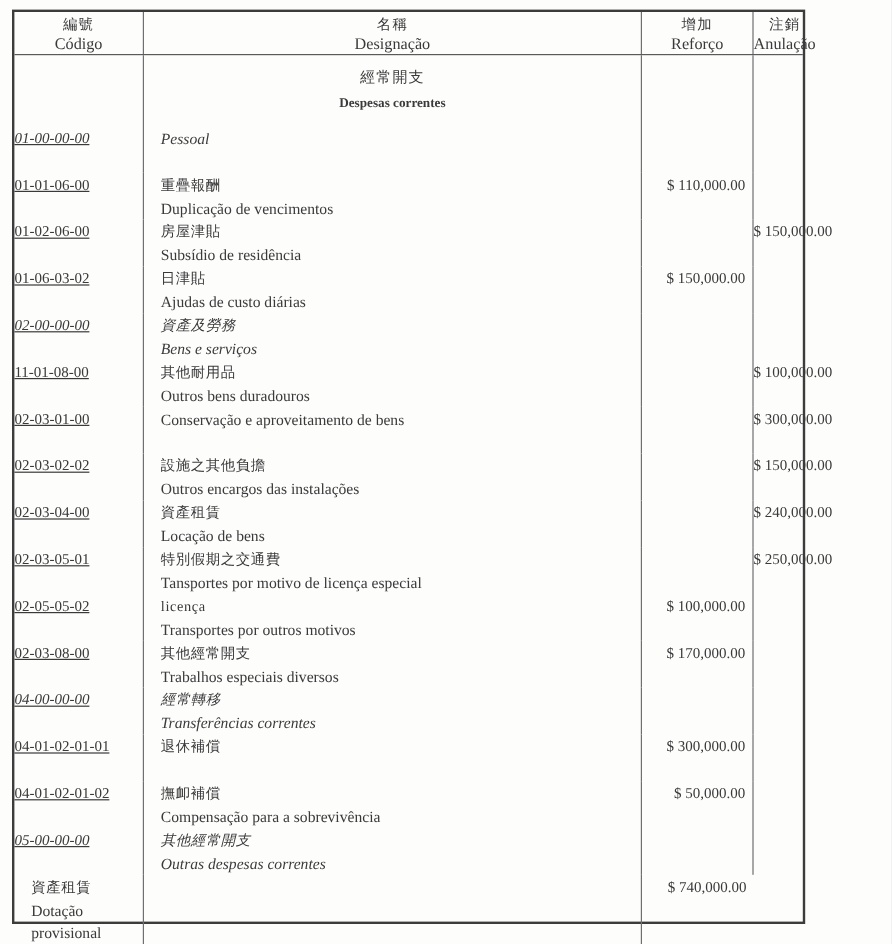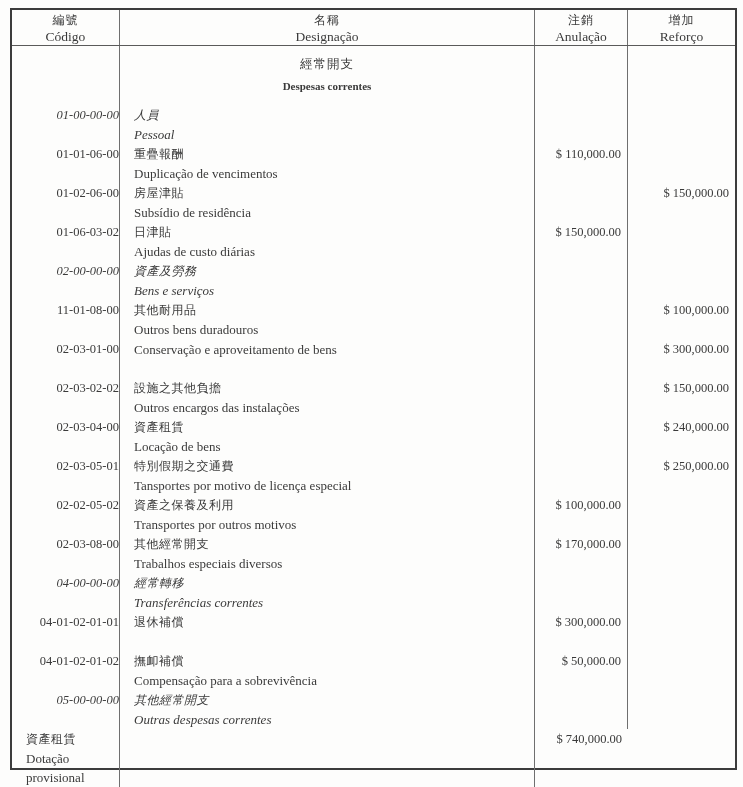--- a/index.html
+++ b/index.html
@@ -10,21 +10,21 @@
     height: 787px;
     background: #fdfdfc;
     font-family: "Liberation Serif", serif;
     color: #3a3a3a;
     overflow: hidden;
   }
   .table {
     position: absolute;
     left: 10px;
     top: 8px;
-    width: 727px;
+    width: 661px;
     height: 762px;
     border: 2px solid #3c3c3c;
     display: flex;
     flex-direction: column;
     background: #fdfdfc;
   }
   .row {
     display: grid;
     grid-template-columns: 108px 415px 93px 1fr;
   }
@@ -51,21 +51,21 @@
 
   
   .section-row { height: 59px; }
   .section-cell { text-align: center; padding-top: 8px; }
   .sec-zh { font-size: 12.5px; line-height: 21px; letter-spacing: 1px; font-weight: 500; }
   .sec-pt { font-size: 11px; line-height: 22px; font-weight: bold; }
 
   
   .entry { height: 39px; }
   .entry .cell { padding-top: 1px; }
-  .c-code { text-align: right; }
+  .c-code { text-align: left; text-decoration: underline; }
   .code { display: block; font-size: 12.5px; line-height: 19px; }
   .c-desig { padding-left: 14px; padding-right: 8px; }
   .zh { font-size: 12px; line-height: 19px; letter-spacing: 0.5px; }
   .pt { font-size: 13px; line-height: 19px; }
   .amount {
     text-align: right;
     padding-right: 6px;
     font-size: 12.5px;
     line-height: 19px;
     white-space: nowrap;
@@ -81,46 +81,45 @@
     <div class="row thead">
       <div class="cell">
         <div class="h-zh">編號</div>
         <div class="h-pt">Código</div>
       </div>
       <div class="cell">
         <div class="h-zh">名稱</div>
         <div class="h-pt">Designação</div>
       </div>
       <div class="cell">
+        <div class="h-zh">增加</div>
+        <div class="h-pt">Reforço</div>
+      </div>
+      <div class="cell">
         <div class="h-zh">注銷</div>
         <div class="h-pt">Anulação</div>
-      </div>
-      <div class="cell">
-        <div class="h-zh">增加</div>
-        <div class="h-pt">Reforço</div>
       </div>
     </div>
 
     <div class="tbody">
       <div class="row section-row">
         <div class="cell"></div>
         <div class="cell section-cell">
           <div class="sec-zh">經常開支</div>
           <div class="sec-pt">Despesas correntes</div>
         </div>
         <div class="cell"></div>
         <div class="cell"></div>
       </div>
 
   <div class="row entry group">
     <div class="cell c-code">
       <span class="code">01-00-00-00</span>
     </div>
     <div class="cell c-desig">
-      <div class="zh">人員</div>
       <div class="pt">Pessoal</div>
     </div>
     <div class="cell amount">
       <span></span>
     </div>
     <div class="cell amount">
       <span></span>
     </div>
   </div>
 
@@ -262,24 +261,24 @@
     <div class="cell amount">
       <span></span>
     </div>
     <div class="cell amount">
       <span>$ 250,000.00</span>
     </div>
   </div>
 
   <div class="row entry">
     <div class="cell c-code">
-      <span class="code">02-02-05-02</span>
-    </div>
-    <div class="cell c-desig">
-      <div class="zh">資產之保養及利用</div>
+      <span class="code">02-05-05-02</span>
+    </div>
+    <div class="cell c-desig">
+      <div class="zh">licença</div>
       <div class="pt">Transportes por outros motivos</div>
     </div>
     <div class="cell amount">
       <span>$ 100,000.00</span>
     </div>
     <div class="cell amount">
       <span></span>
     </div>
   </div>
 

